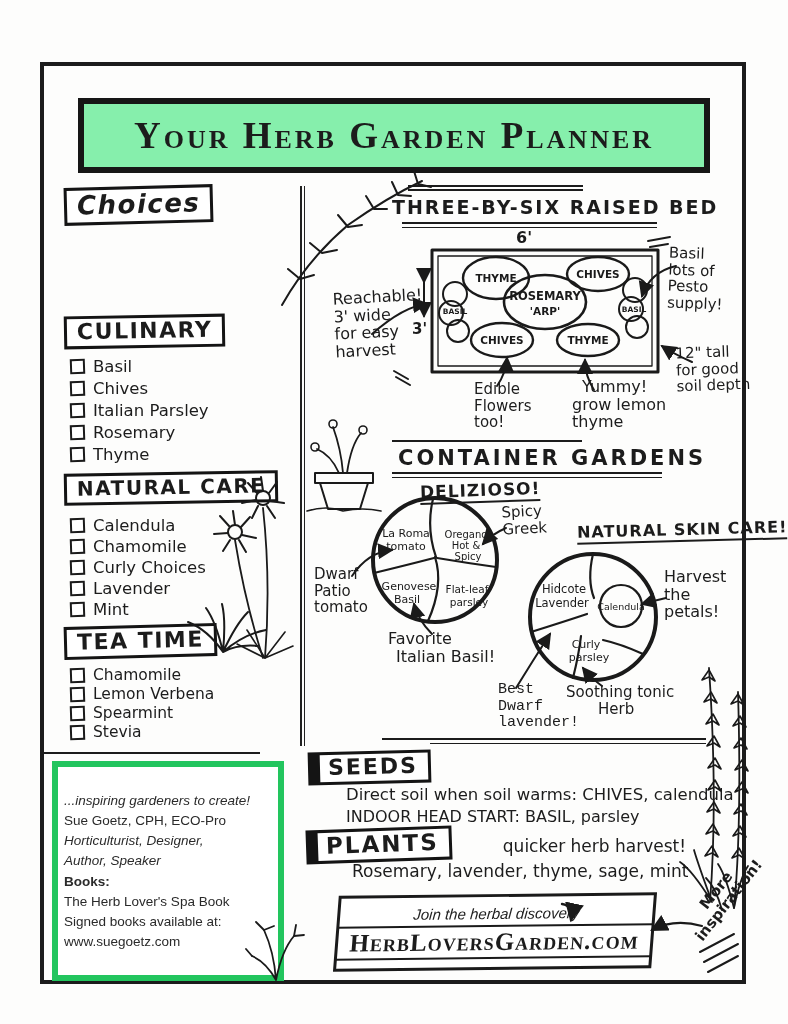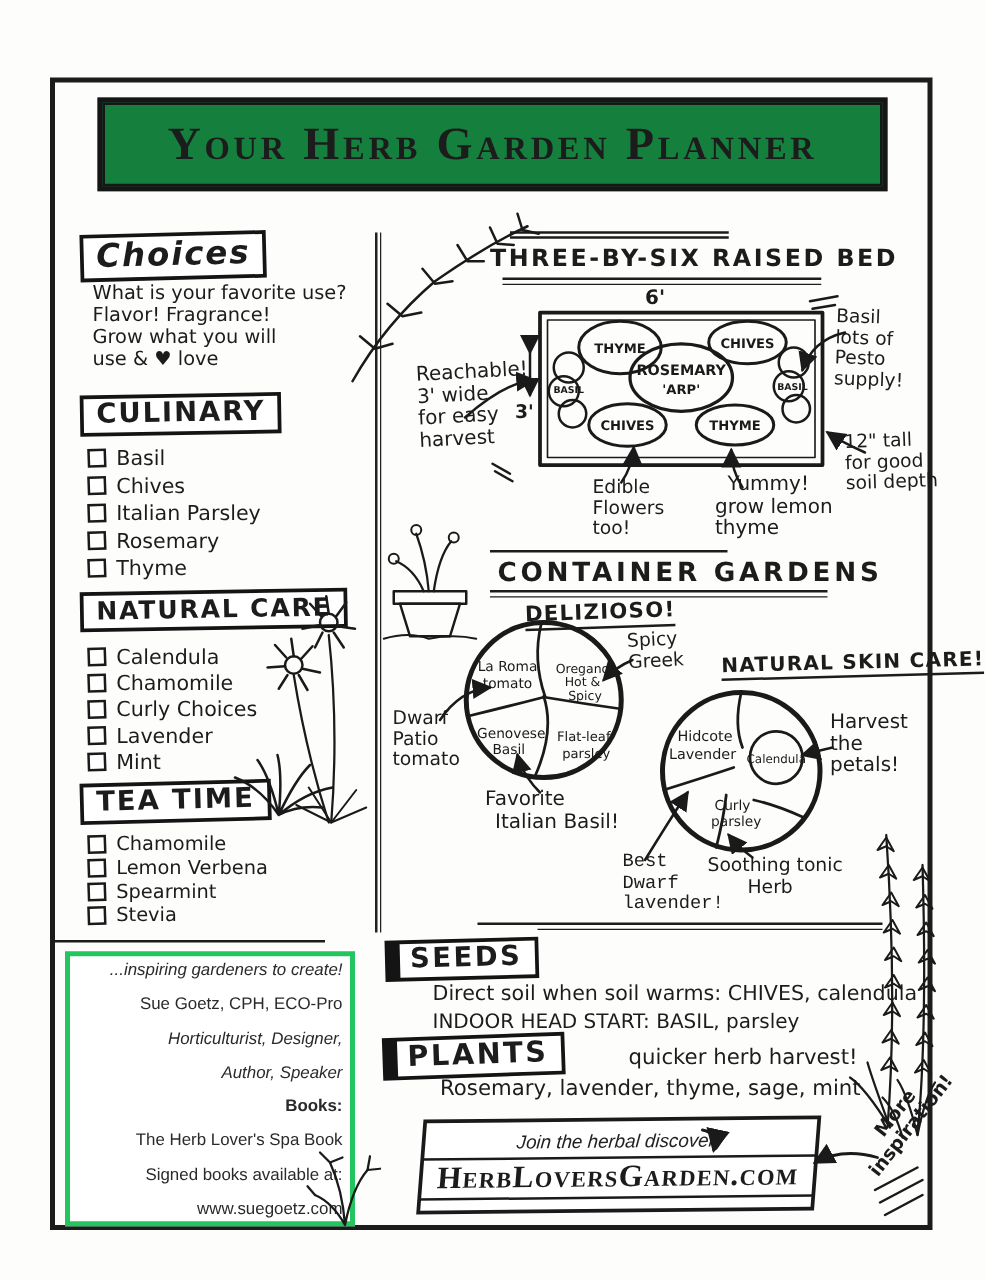--- a/index.html
+++ b/index.html
@@ -3,40 +3,40 @@
 <meta charset="utf-8">
 <style>
   * { margin:0; padding:0; box-sizing:border-box; }
   body { background:#e8e8e6; font-family:"Liberation Sans",sans-serif; }
   .page { position:relative; width:788px; height:1024px; background:#fdfdfc; margin:0 auto; overflow:hidden; color:#1c1c1c; }
   .abs { position:absolute; }
   .h { font-family:"DejaVu Sans",sans-serif; color:#1c1c1c; }
 
   .outer-border { left:40px; top:62px; width:706px; height:922px; border:4px solid #1c1c1c; }
 
-  .title-box { left:78px; top:78px; width:632px; height:75px; border:4px solid #161616; padding:0; background:#15803d; }
+  .title-box { left:78px; top:98px; width:632px; height:75px; border:4px solid #161616; padding:0; background:#86efac; }
   .title-inner { width:100%; height:100%; border:2px solid #161616; display:flex; align-items:center; justify-content:center; }
   .title-text { font-family:"Liberation Serif",serif; font-weight:bold; font-variant:small-caps; font-size:37px; letter-spacing:3px; }
 
   .hd-box { border:3px solid #141414; background:#fff; display:inline-block; padding:0 10px 2px 10px; font-weight:bold; letter-spacing:1.5px; white-space:nowrap; }
   .script-head { font-style:italic; font-size:26px; }
   .caps { text-transform:uppercase; }
 
   .row { display:flex; align-items:center; gap:8px; }
   .cb { width:15px; height:15px; border:2.5px solid #1a1a1a; background:#fff; transform:rotate(-2deg); flex:0 0 auto; }
   .cl { font-size:16.5px; white-space:nowrap; }
 
   .note { line-height:1.1; font-size:15px; }
   .u2 { border-top:2px solid #1c1c1c; border-bottom:1.5px solid #1c1c1c; height:6px; }
   .line1 { border-top:2px solid #1c1c1c; height:0; }
 
   .vdivider { left:300px; top:186px; width:5px; height:560px; border-left:2px solid #222; border-right:1.5px solid #222; }
 
-  .author-box { left:52px; top:761px; width:232px; height:220px; border:4px solid #22c55e; background:#fff;
-    display:flex; flex-direction:column; justify-content:space-between; padding:3px 6px; text-align:right;
+  .author-box { left:52px; top:761px; width:232px; height:220px; border:6px solid #22c55e; background:#fff;
+    display:flex; flex-direction:column; justify-content:space-between; padding:26px 6px; text-align:left;
     font-family:"Liberation Sans",sans-serif; font-size:13.5px; color:#2a2a2a; }
   .it { font-style:italic; } .bd { font-weight:bold; }
 
   .seed-box { border:3px solid #141414; border-left:12px solid #141414; background:#fff; display:inline-block;
     padding:0 10px 2px 8px; font-weight:bold; letter-spacing:2px; }
 
   .banner { left:336px; top:894px; width:318px; height:76px; border:3px solid #1a1a1a; background:#fff;
     transform:skewX(-5deg) rotate(-0.6deg); display:flex; flex-direction:column; align-items:center; justify-content:center; gap:3px; }
   .banner-tag { font-style:italic; font-size:15px; color:#222; }
   .banner-site { font-family:"Liberation Serif",serif; font-weight:bold; font-variant:small-caps; font-size:25px; letter-spacing:1px;
@@ -53,26 +53,20 @@
 
   <div class="abs outer-border"></div>
 
   <div class="abs title-box">
     <div class="title-inner">
       <div class="title-text">Your Herb Garden Planner</div>
     </div>
   </div>
 
   <div class="abs h hd-box script-head" style="left:64px; top:186px; transform:rotate(-1.5deg);">Choices</div>
-  <div class="abs h" style="left:74px; top:226px; width:235px; font-size:15.5px; line-height:17.5px;">
-    <div>What is your favorite use?</div>
-    <div>Flavor! Fragrance!</div>
-    <div>Grow what you will</div>
-    <div>use &amp; ♥ love</div>
-  </div>
 
   <div class="abs h hd-box caps" style="left:64px; top:315px; font-size:22px; transform:rotate(-1deg);">Culinary</div>
   <div class="abs h" style="left:70px; top:357px; display:flex; flex-direction:column; gap:3px;">
     <div class="row">
         <span class="cb"></span>
         <span class="cl">Basil</span>
       </div>
     <div class="row">
         <span class="cb"></span>
         <span class="cl">Chives</span>

